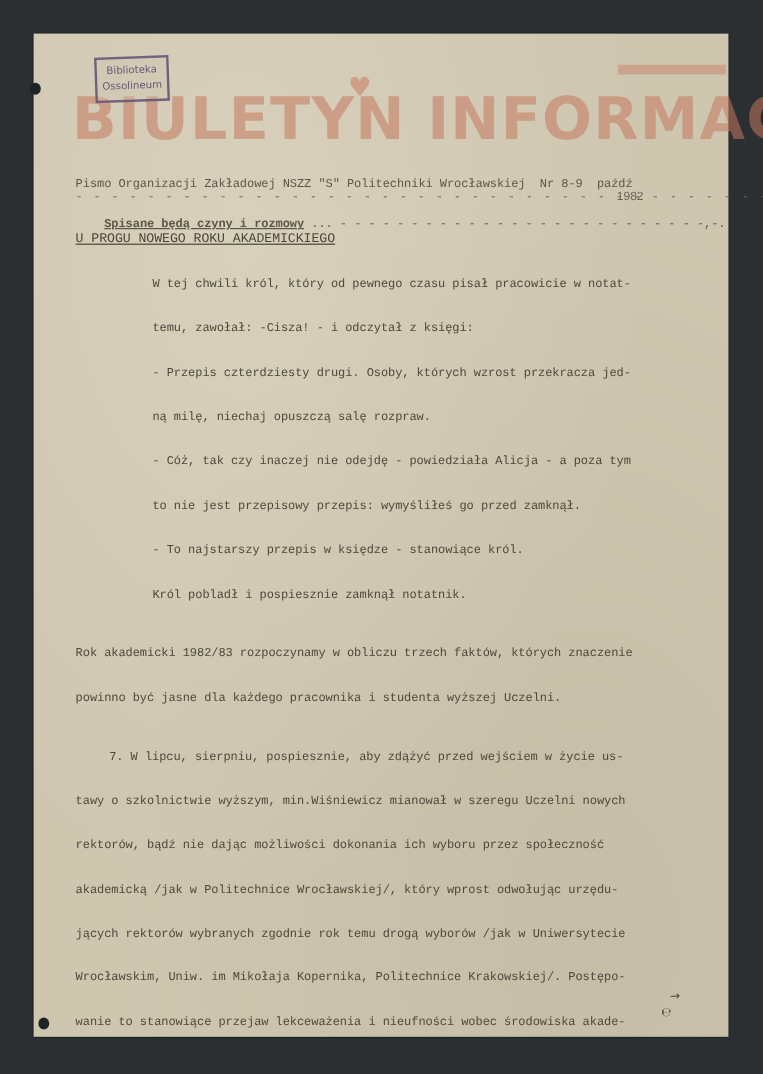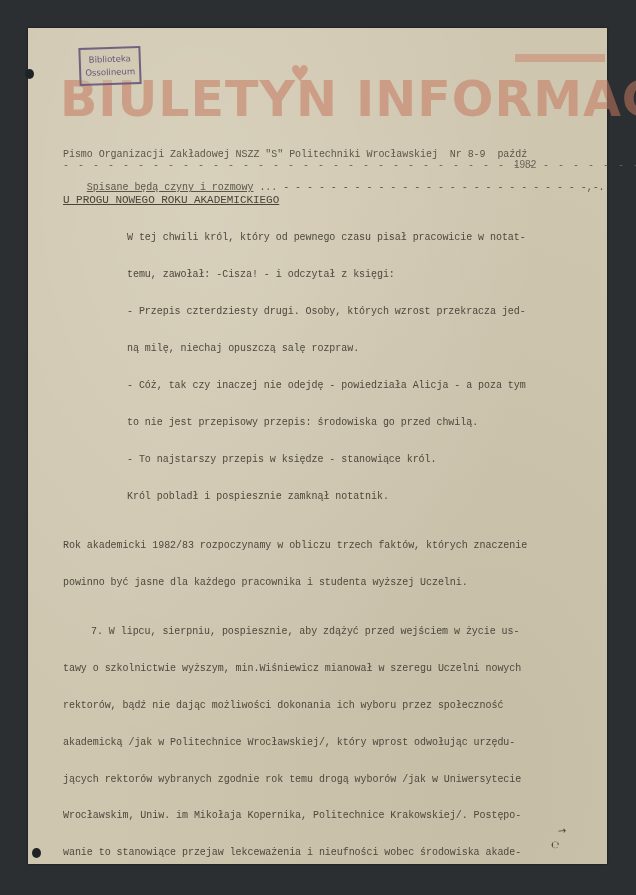--- a/index.html
+++ b/index.html
@@ -105,20 +105,21 @@
       color: #6a6456;
       font-family: Liberation Sans, sans-serif;
     }
     .subheader {
       left: 35px;
       top: 142px;
       color: #5b5648;
     }
     .subheader-text {
       text-decoration: underline;
+      font-weight: bold;
     }
     .section-title {
       left: 35px;
       top: 166px;
       text-decoration: underline;
       color: #4a4538;
       font-size: 11px;
     }
     .body-block {
       left: 35px;
@@ -166,21 +167,21 @@
   </div>
 
   <div class="typed section-title">U PROGU NOWEGO ROKU AKADEMICKIEGO</div>
 
   <div class="typed body-block">
     <span class="body-line indent-1">W tej chwili król, który od pewnego czasu pisał pracowicie w notat-</span>
     <span class="body-line indent-1">temu, zawołał: -Cisza! - i odczytał z księgi:</span>
     <span class="body-line indent-1">- Przepis czterdziesty drugi. Osoby, których wzrost przekracza jed-</span>
     <span class="body-line indent-1">ną milę, niechaj opuszczą salę rozpraw.</span>
     <span class="body-line indent-1">- Cóż, tak czy inaczej nie odejdę - powiedziała Alicja - a poza tym</span>
-    <span class="body-line indent-1">to nie jest przepisowy przepis: środowiska go przed chwilą.</span>
+    <span class="body-line indent-1">to nie jest przepisowy przepis: wymyśliłeś go przed zamknął.</span>
     <span class="body-line indent-1">- To najstarszy przepis w księdze - stanowiące król.</span>
     <span class="body-line indent-1">Król pobladł i pospiesznie zamknął notatnik.</span>
 
     <span class="body-line">Rok akademicki 1982/83 rozpoczynamy w obliczu trzech faktów, których znaczenie</span>
     <span class="body-line">powinno być jasne dla każdego pracownika i studenta wyższej Uczelni.</span>
 
     <span class="body-line indent-p">7. W lipcu, sierpniu, pospiesznie, aby zdążyć przed wejściem w życie us-</span>
     <span class="body-line">tawy o szkolnictwie wyższym, min.Wiśniewicz mianował w szeregu Uczelni nowych</span>
     <span class="body-line">rektorów, bądź nie dając możliwości dokonania ich wyboru przez społeczność</span>
     <span class="body-line">akademicką /jak w Politechnice Wrocławskiej/, który wprost odwołując urzędu-</span>

